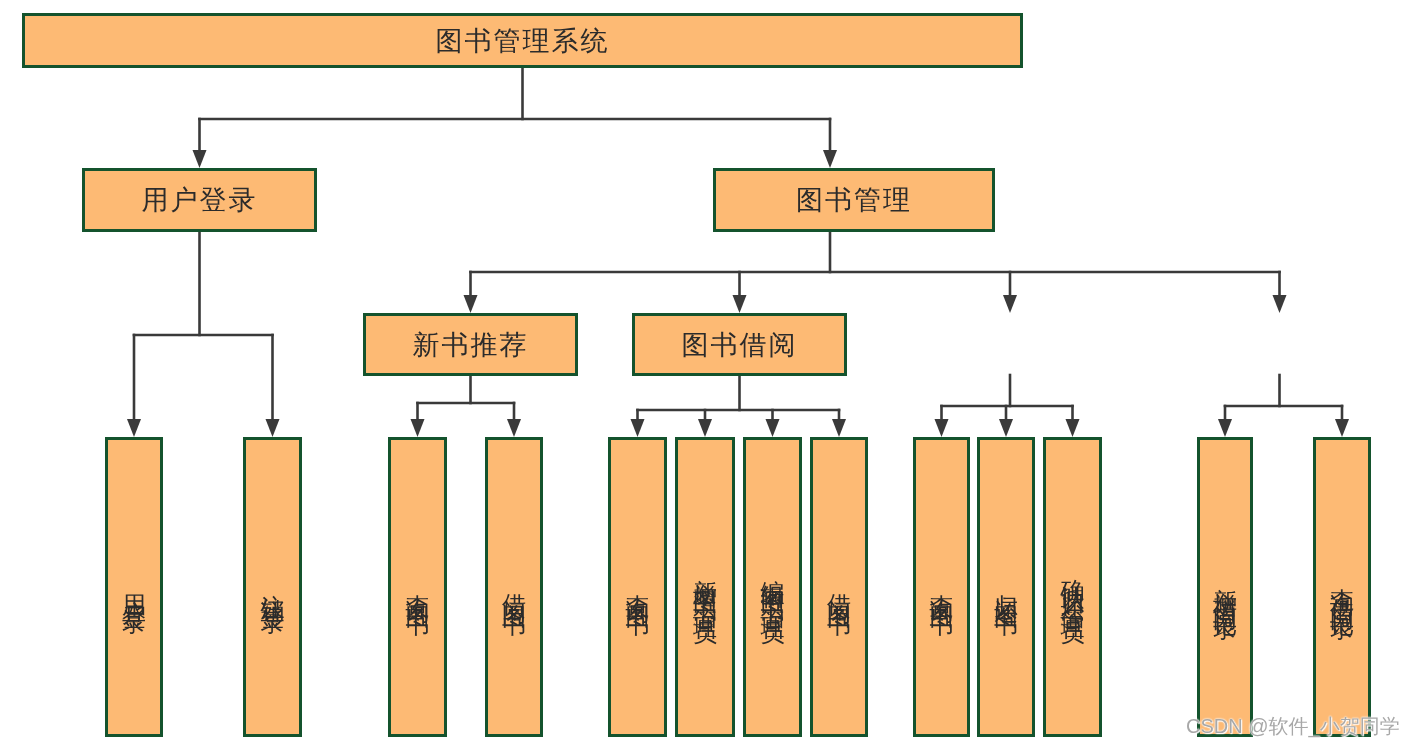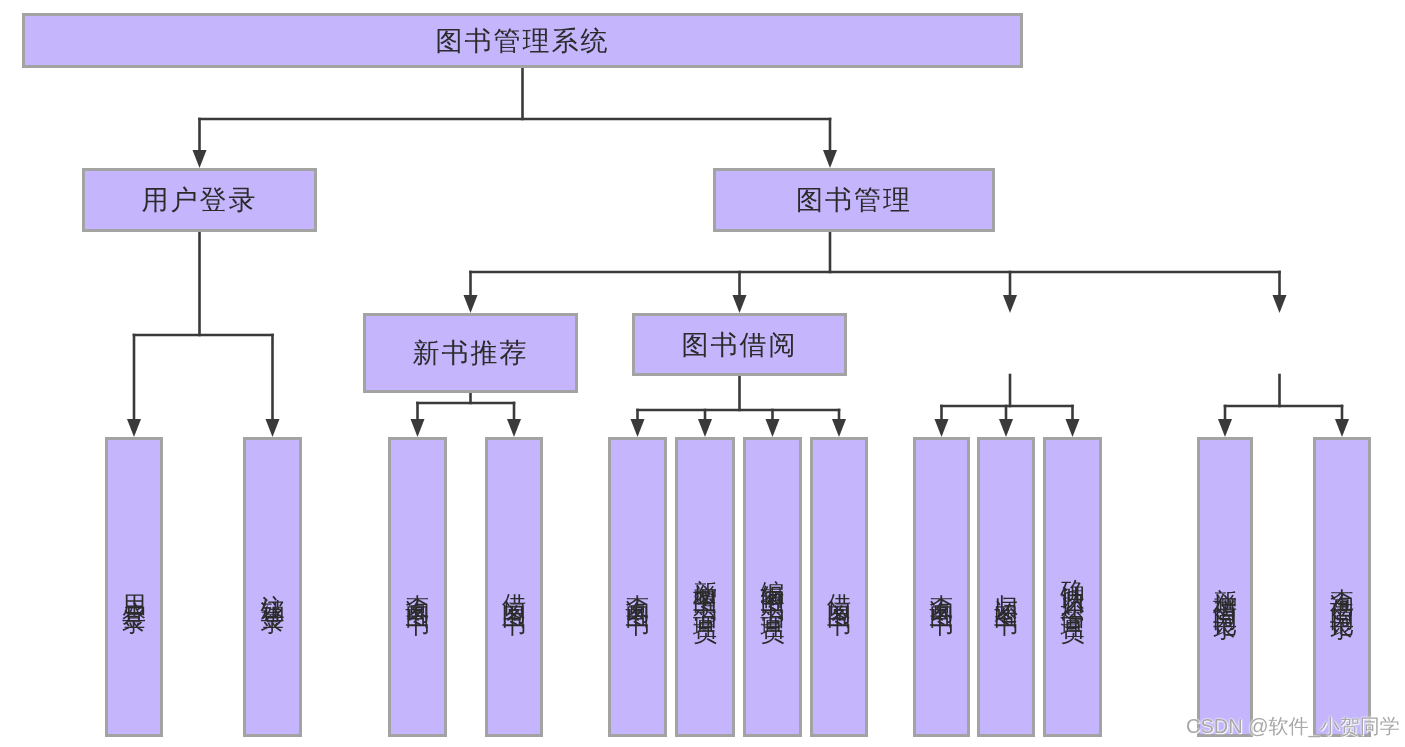--- a/index.html
+++ b/index.html
@@ -4,22 +4,22 @@
 <style>
   html,body{margin:0;padding:0;}
   body{
     width:1405px;height:747px;position:relative;overflow:hidden;
     background:#ffffff;
     font-family:"Liberation Sans","DejaVu Sans",sans-serif;
   }
   #diagram{position:absolute;left:0;top:0;width:1405px;height:747px;}
   #connectors{position:absolute;left:0;top:0;z-index:0;}
   .node{
-    position:absolute;box-sizing:border-box;background:#c4b5fd;
-    border:3px solid #a3a3a3;
+    position:absolute;box-sizing:border-box;background:#fdba74;
+    border:3px solid #14532d;
     display:flex;align-items:center;justify-content:center;
     z-index:1;
   }
   .node.h .label{
     font-size:27px;color:#2b2b2b;letter-spacing:2px;white-space:nowrap;
   }
   .node.v .label{
     writing-mode:vertical-rl;text-orientation:mixed;
     font-size:24px;letter-spacing:6px;color:#2b2b2b;line-height:1;
     white-space:nowrap;
@@ -96,21 +96,21 @@
     </div>
     <div class="node v" style="left: 105px; top: 437px; width: 58px; height: 300px;">
       <span class="label">用户登录</span>
     </div>
     <div class="node v" style="left: 243px; top: 437px; width: 59px; height: 300px;">
       <span class="label">注销登录</span>
     </div>
     <div class="node h" style="left: 713px; top: 168px; width: 282px; height: 64px;">
       <span class="label">图书管理</span>
     </div>
-    <div class="node h" style="left: 363px; top: 313px; width: 215px; height: 80px; align-items: center;">
+    <div class="node h" style="left: 363px; top: 313px; width: 215px; height: 63px; align-items: center;">
       <span class="label">新书推荐</span>
     </div>
     <div class="node v" style="left: 388px; top: 437px; width: 59px; height: 300px;">
       <span class="label">查询图书</span>
     </div>
     <div class="node v" style="left: 485px; top: 437px; width: 58px; height: 300px;">
       <span class="label">借阅图书</span>
     </div>
     <div class="node h" style="left: 632px; top: 313px; width: 215px; height: 63px;">
       <span class="label">图书借阅</span>

